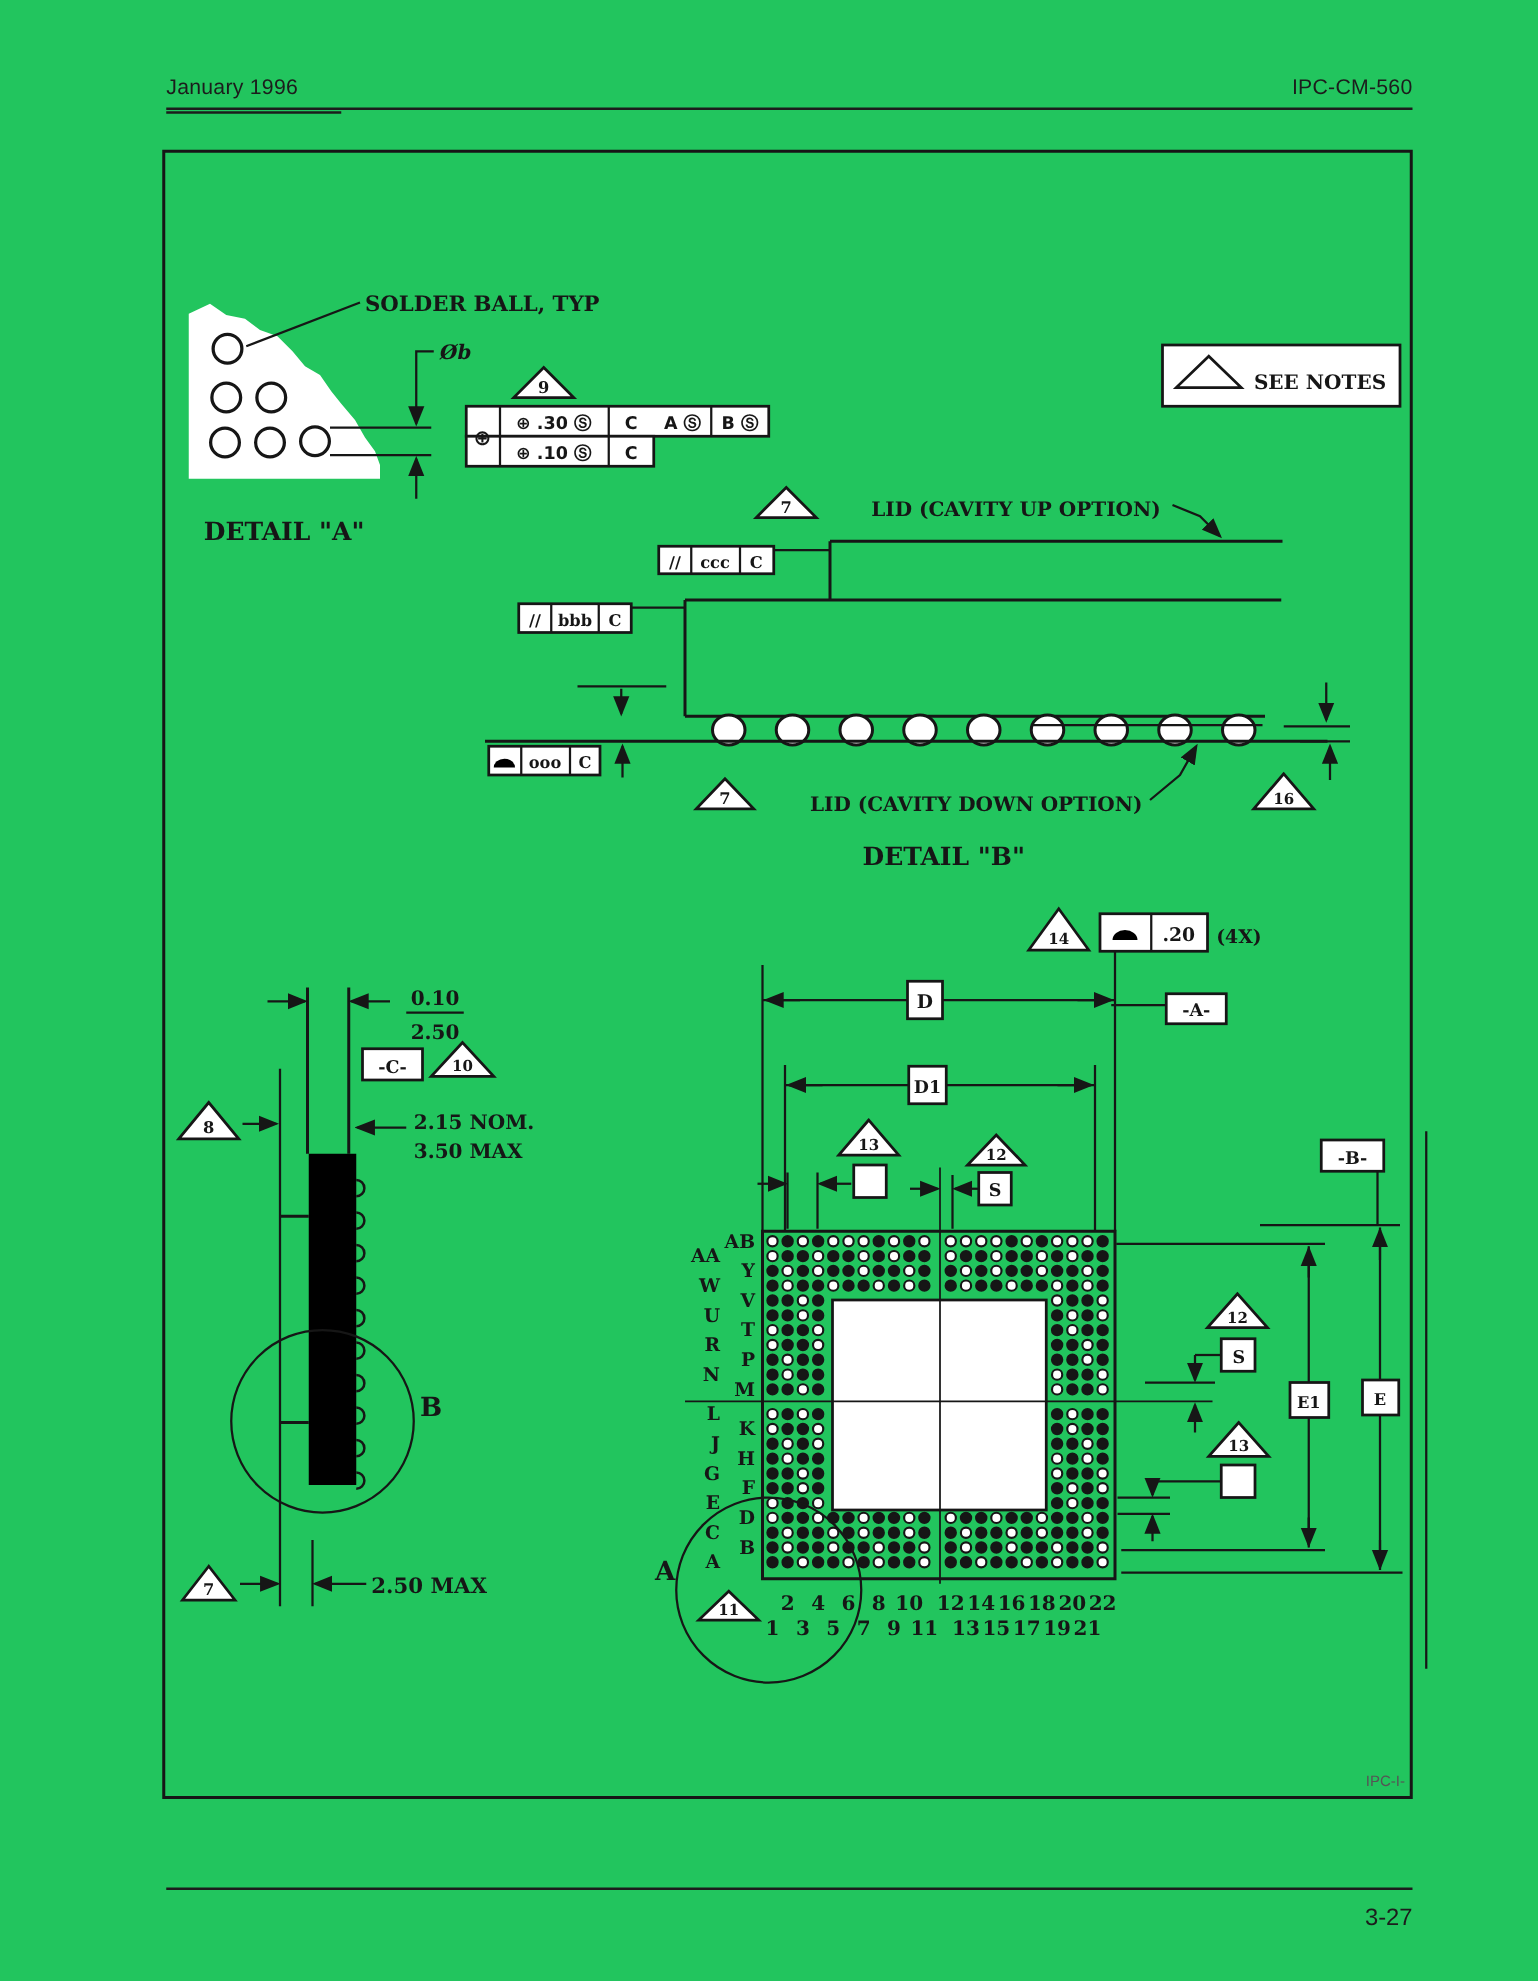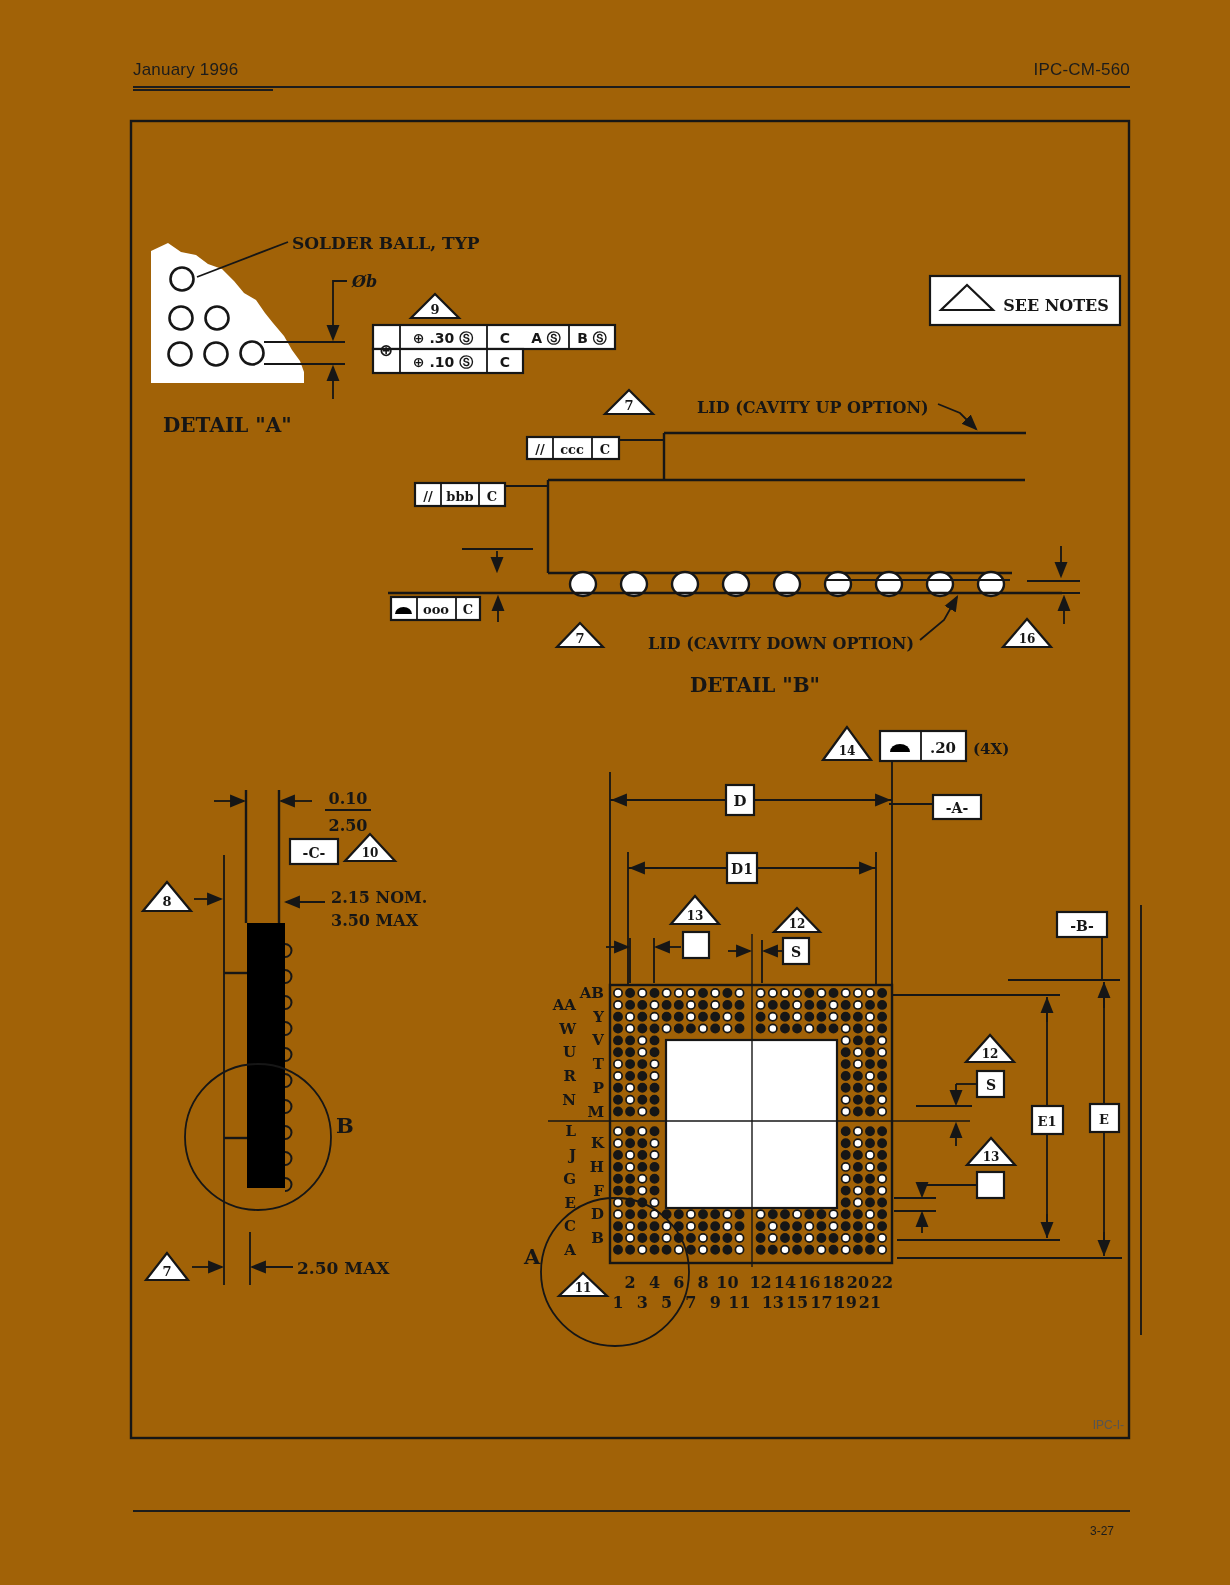--- a/index.html
+++ b/index.html
@@ -1,26 +1,26 @@
 <!DOCTYPE html>
 <html><head>
 <meta charset="utf-8">
 <style>
   html,body{margin:0;padding:0;background:#e8e8e8;}
-  .page{position:relative;width:1230px;height:1585px;background:#a16207;
+  .page{position:relative;width:1230px;height:1585px;background:#22c55e;
         font-family:"Liberation Sans",sans-serif;color:#1c1c1c;overflow:hidden;}
   .hdr{position:absolute;top:60px;font-size:17px;letter-spacing:.2px;}
   .hdr-left{left:133px;}
   .hdr-right{right:100px;}
   .hrule{position:absolute;top:86px;left:133px;width:997px;border-top:2px solid #1c1c1c;}
   .hrule2{position:absolute;top:89px;left:133px;width:140px;border-top:2px solid #1c1c1c;}
   .caption{position:absolute;top:1452px;left:133px;font-size:19px;font-weight:bold;}
   .caption .no{margin-right:22px;}
   .frule{position:absolute;top:1510px;left:133px;width:997px;border-top:2px solid #1c1c1c;}
-  .pnum{position:absolute;top:1524px;right:116px;font-size:12px;text-align:center;}
+  .pnum{position:absolute;top:1524px;right:100px;font-size:19px;text-align:center;}
   svg{position:absolute;left:0;top:0;}
   
   .t{font-family:"DejaVu Serif",serif;font-weight:700;fill:#161616;}
   .ts{font-family:"DejaVu Sans",sans-serif;font-weight:700;fill:#161616;}
   .sans{font-family:"Liberation Sans",sans-serif;font-weight:400;fill:#555;}
   .s12{font-size:12px}.s13{font-size:13px}.s14{font-size:14px}.s15{font-size:15px}
   .s16{font-size:16px}.s17{font-size:17px}.s20{font-size:20px}.s21{font-size:21px}
   .ln{stroke:#161616;stroke-width:1.8;fill:none;}
   .thin{stroke:#161616;stroke-width:1.4;fill:none;}
   .ln2{stroke:#161616;stroke-width:2.4;fill:none;}

